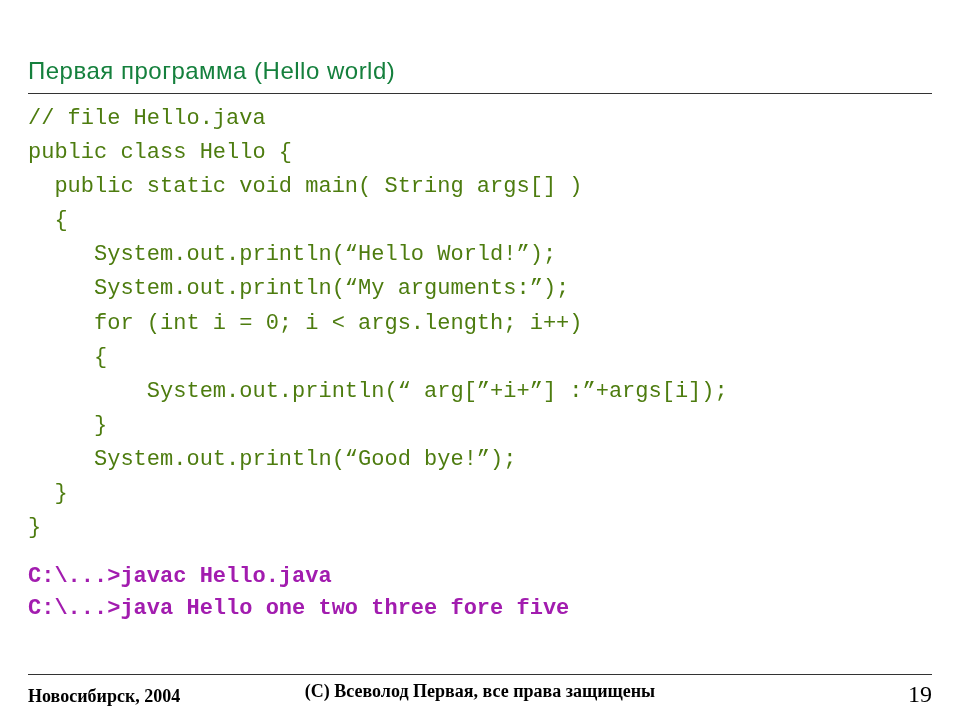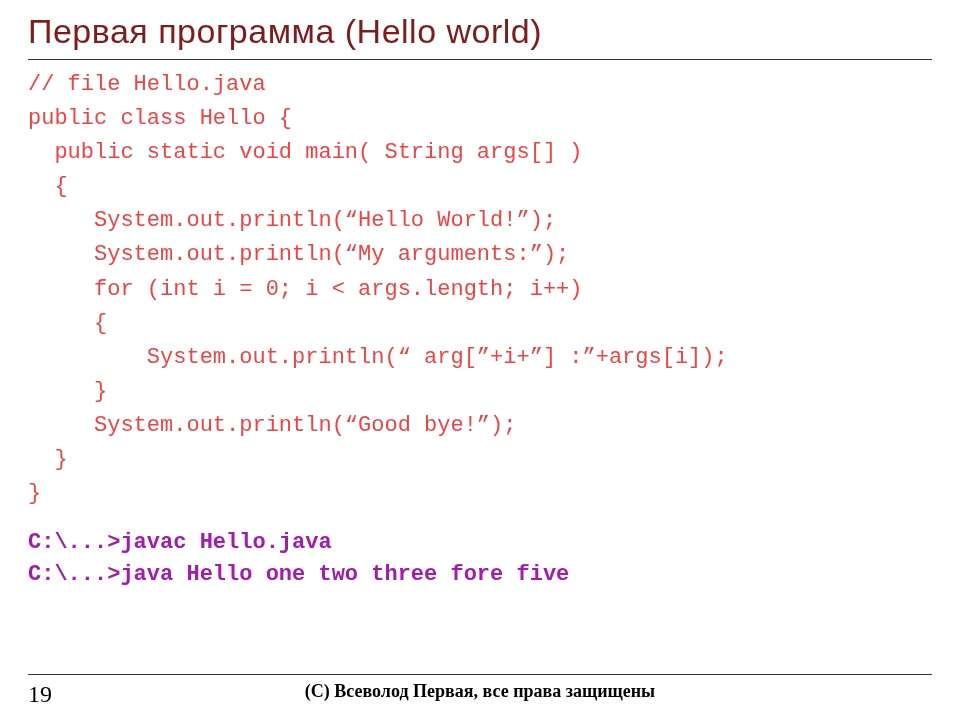--- a/index.html
+++ b/index.html
@@ -16,30 +16,31 @@
       height: 100%;
       position: relative;
       padding: 0 28px;
     }
     .title-bar {
       border-bottom: 1.5px solid #333;
       padding: 12px 0 8px 0;
       margin-bottom: 8px;
     }
     .title {
-      font-size: 34px;
+      font-size: 24px;
       font-weight: 400;
-      color: #7f1d1d;
+      color: #15803d;
       letter-spacing: 0.5px;
+      margin-top: 45px;
     }
     .code-block {
       font-family: "Courier New", monospace;
       font-size: 22px;
       line-height: 1.55;
-      color: #ef4444;
+      color: #4d7c0f;
       margin-top: 2px;
       white-space: pre;
     }
     .commands {
       font-family: "Courier New", monospace;
       font-size: 22px;
       line-height: 1.45;
       color: #a21caf;
       margin-top: 16px;
       font-weight: bold;
@@ -92,17 +93,18 @@
 <span>         System.out.println(“ arg[”+i+”] :”+args[i]);</span>
 <span>     }</span>
 <span>     System.out.println(“Good bye!”);</span>
 <span>  }</span>
 <span>}</span></div>
 
   <div class="commands"><span>C:\...&gt;javac Hello.java</span>
 <span>C:\...&gt;java Hello one two three fore five</span></div>
 
   <div class="footer">
+    <span class="footer-left">Новосибирск, 2004</span>
     <span class="footer-center">(С) Всеволод Первая, все права защищены</span>
     <span class="footer-right">19</span>
   </div>
 
 </div>
 
 </body></html>

